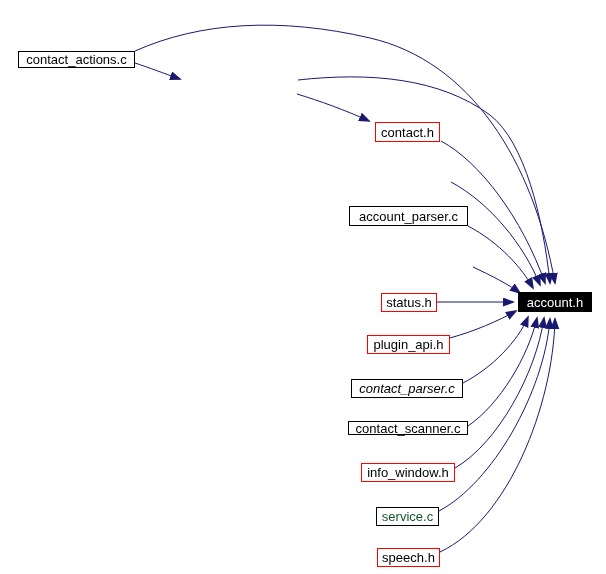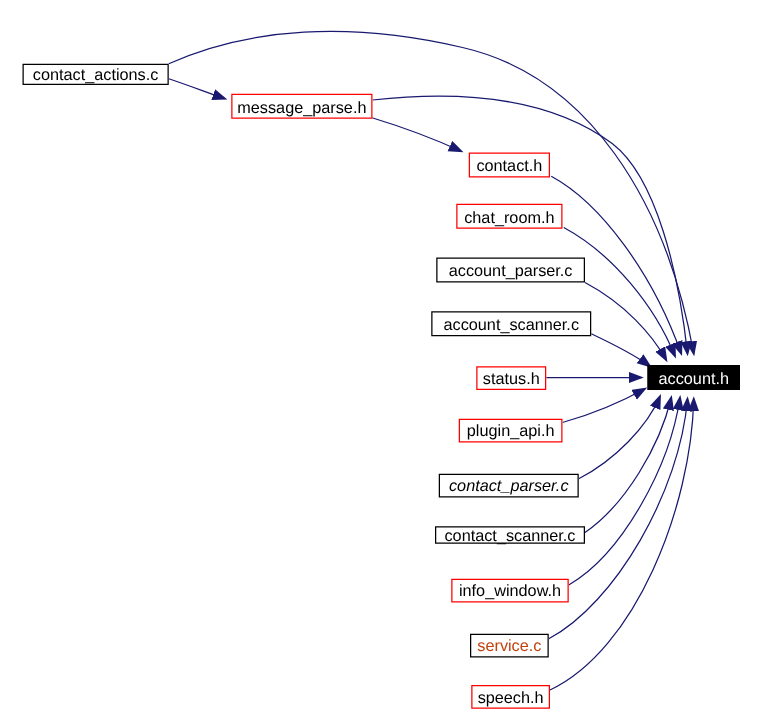--- a/index.html
+++ b/index.html
@@ -65,26 +65,23 @@
       <path d="M437,302 L513,302" class="edge" stroke="#191970" marker-end="url(#arrow)"></path>
       <path d="M450,338 C475,331 498,321 516,311" class="edge" stroke="#191970" marker-end="url(#arrow)"></path>
       <path d="M463,383 C492,368 518,341 528,317" class="edge" stroke="#191970" marker-end="url(#arrow)"></path>
       <path d="M468,426 C500,404 528,357 537,318" class="edge" stroke="#191970" marker-end="url(#arrow)"></path>
       <path d="M455,468 C498,443 536,373 544,318" class="edge" stroke="#191970" marker-end="url(#arrow)"></path>
       <path d="M439,511 C492,483 544,393 550,319" class="edge" stroke="#191970" marker-end="url(#arrow)"></path>
       <path d="M440,552 C508,520 553,406 555,319" class="edge" stroke="#191970" marker-end="url(#arrow)"></path>
     </svg>
 
 <div class="node" style="left: 18px; top: 51px; width: 117px; height: 17px; border-color: rgb(0, 0, 0); background: rgb(255, 255, 255); color: rgb(0, 0, 0);">contact_actions.c</div>
-    <div class="node" style="left: 185px; top: 75px; width: 113px; height: 20px; border-color: rgb(255, 0, 0); background: rgb(255, 255, 255); color: rgb(0, 0, 0);">message_parse.h</div>
     <div class="node" style="left: 375px; top: 122px; width: 65px; height: 20px; border-color: rgb(255, 0, 0); background: rgb(255, 255, 255); color: rgb(0, 0, 0);">contact.h</div>
-    <div class="node" style="left: 365px; top: 163px; width: 85px; height: 20px; border-color: rgb(255, 0, 0); background: rgb(255, 255, 255); color: rgb(0, 0, 0);">chat_room.h</div>
     <div class="node" style="left: 349px; top: 206px; width: 119px; height: 20px; border-color: rgb(0, 0, 0); background: rgb(255, 255, 255); color: rgb(0, 0, 0);">account_parser.c</div>
-    <div class="node" style="left: 345px; top: 249px; width: 128px; height: 20px; border-color: rgb(0, 0, 0); background: rgb(255, 255, 255); color: rgb(0, 0, 0);">account_scanner.c</div>
     <div class="node" style="left: 381px; top: 293px; width: 56px; height: 19px; border-color: rgb(255, 0, 0); background: rgb(255, 255, 255); color: rgb(0, 0, 0);">status.h</div>
     <div class="node" style="left: 367px; top: 335px; width: 83px; height: 19px; border-color: rgb(255, 0, 0); background: rgb(255, 255, 255); color: rgb(0, 0, 0);">plugin_api.h</div>
     <div class="node" style="left: 351px; top: 379px; width: 112px; height: 19px; border-color: rgb(0, 0, 0); background: rgb(255, 255, 255); color: rgb(0, 0, 0); font-style: italic;">contact_parser.c</div>
     <div class="node" style="left: 348px; top: 421px; width: 120px; height: 14px; border-color: rgb(0, 0, 0); background: rgb(255, 255, 255); color: rgb(0, 0, 0);">contact_scanner.c</div>
     <div class="node" style="left: 361px; top: 463px; width: 94px; height: 19px; border-color: rgb(255, 0, 0); background: rgb(255, 255, 255); color: rgb(0, 0, 0);">info_window.h</div>
-    <div class="node" style="left: 376px; top: 507px; width: 63px; height: 19px; border-color: rgb(0, 0, 0); background: rgb(255, 255, 255); color: #c2410c;">service.c</div>
+    <div class="node" style="left: 376px; top: 507px; width: 63px; height: 19px; border-color: rgb(0, 0, 0); background: rgb(255, 255, 255); color: #14532d;">service.c</div>
     <div class="node" style="left: 377px; top: 548px; width: 63px; height: 19px; border-color: rgb(255, 0, 0); background: rgb(255, 255, 255); color: rgb(0, 0, 0);">speech.h</div>
     <div class="node target" style="left: 518px; top: 292px; width: 74px; height: 20px; border-color: rgb(0, 0, 0); background: rgb(0, 0, 0); color: rgb(255, 255, 255);">account.h</div>
   </div>
 
 </body></html>

